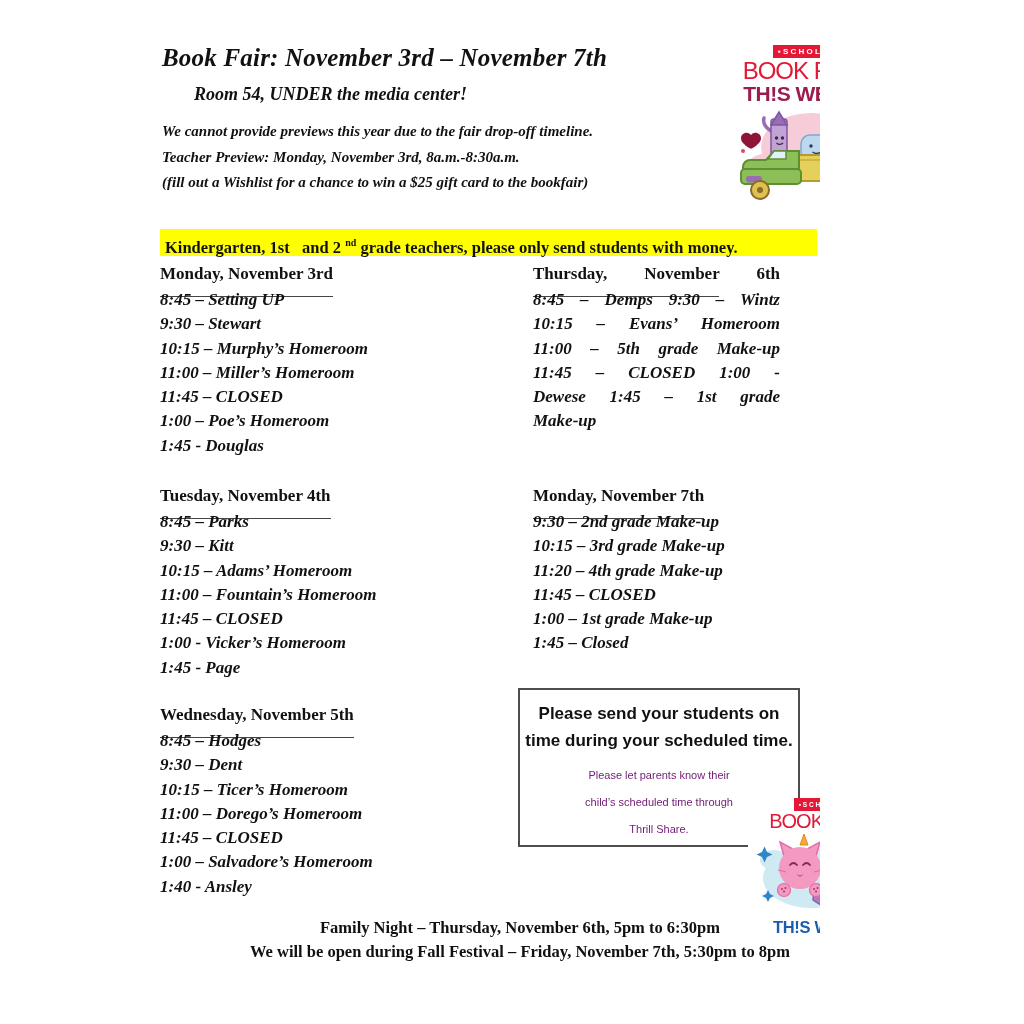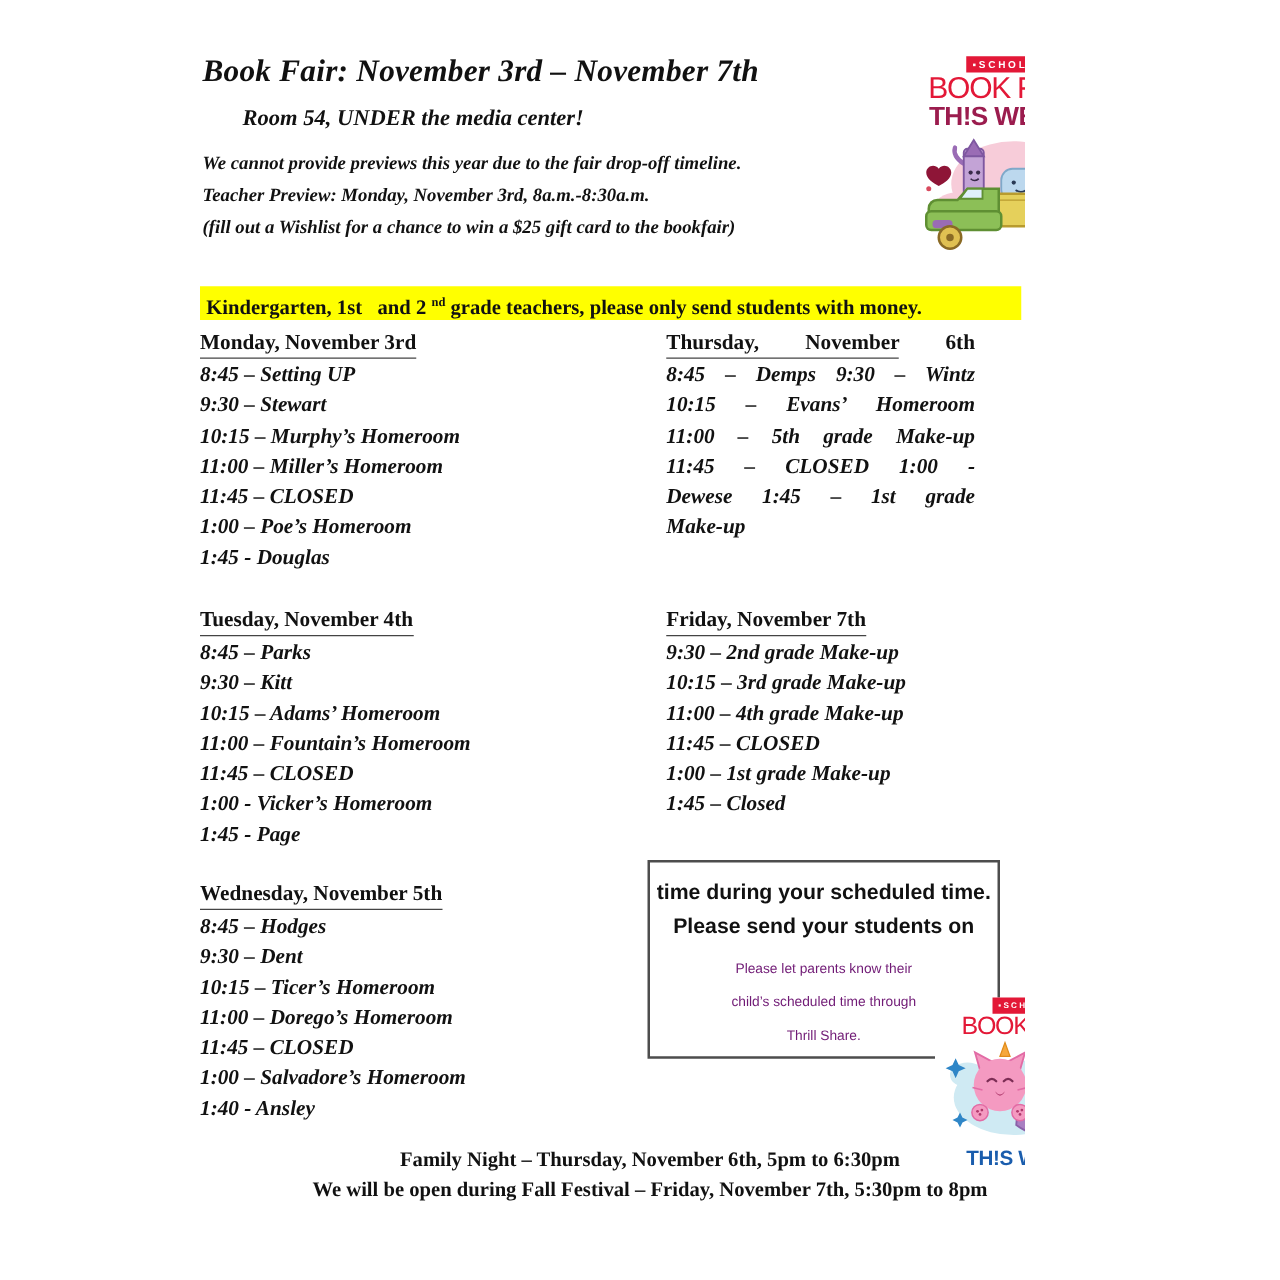--- a/index.html
+++ b/index.html
@@ -10,21 +10,21 @@
   .subtitle{position:absolute;left:162px;top:84px;font-size:18px;font-weight:bold;font-style:italic;margin-left:32px;}
   .intro{position:absolute;left:162px;top:119px;width:560px;}
   .intro-line{font-size:15px;font-weight:bold;font-style:italic;line-height:25.5px;}
   
   .highlight{position:absolute;left:160px;top:229px;width:657px;height:27px;background:#ffff00;
              font-size:16.5px;font-weight:bold;line-height:27px;padding-left:5px;box-sizing:border-box;white-space:nowrap;}
   .highlight sup{font-size:10px;}
   
   .day{position:absolute;}
   .day-heading{font-size:17px;font-weight:bold;line-height:25px;margin-bottom:2px;}
-  .day-heading .u{border-bottom:1.5px solid #444;padding-bottom:3px;}
+  .day-heading .u{border-bottom:1.5px solid #444;padding-bottom:13px;}
   .sline{font-size:17px;font-weight:bold;font-style:italic;line-height:24.3px;}
   #day-mon{left:160px;top:261px;width:330px;}
   #day-tue{left:160px;top:483px;width:330px;}
   #day-wed{left:160px;top:702px;width:330px;}
   #day-thu{left:533px;top:261px;width:247px;}
   #day-fri{left:533px;top:483px;width:247px;}
   .just .day-heading{text-align:justify;text-align-last:justify;}
   .just .sline{text-align:justify;text-align-last:justify;}
   .just .day-lines div:last-child{text-align-last:left;}
   
@@ -113,35 +113,35 @@
         <div class="sline">8:45 – Demps 9:30 – Wintz</div>
         <div class="sline">10:15 – Evans’ Homeroom</div>
         <div class="sline">11:00 – 5th grade Make-up</div>
         <div class="sline">11:45 – CLOSED 1:00 -</div>
         <div class="sline">Dewese 1:45 – 1st grade</div>
         <div class="sline">Make-up</div>
       </div>
   </div>
 
   <div class="day" id="day-fri">
-    <div class="day-heading"><span class="u">Friday, November 7th</span><span></span></div>
+    <div class="day-heading"><span class="u">Monday, November 7th</span><span></span></div>
     <div class="day-lines">
         <div class="sline">9:30 – 2nd grade Make-up</div>
         <div class="sline">10:15 – 3rd grade Make-up</div>
-        <div class="sline">11:00 – 4th grade Make-up</div>
+        <div class="sline">11:20 – 4th grade Make-up</div>
         <div class="sline">11:45 – CLOSED</div>
         <div class="sline">1:00 – 1st grade Make-up</div>
         <div class="sline">1:45 – Closed</div>
       </div>
   </div>
 
   <div class="note-box">
     <div class="note-bold">
+        <div class="nb-line">Please send your students on</div>
         <div class="nb-line">time during your scheduled time.</div>
-        <div class="nb-line">Please send your students on</div>
       </div>
     <div class="note-reg">
         <div class="nr-line">Please let parents know their</div>
         <div class="nr-line">child’s scheduled time through</div>
         <div class="nr-line">Thrill Share.</div>
       </div>
   </div>
 
   <div class="logo logo-top">
     <div class="sch-bar">▪<span>SCHOLASTIC</span></div>

